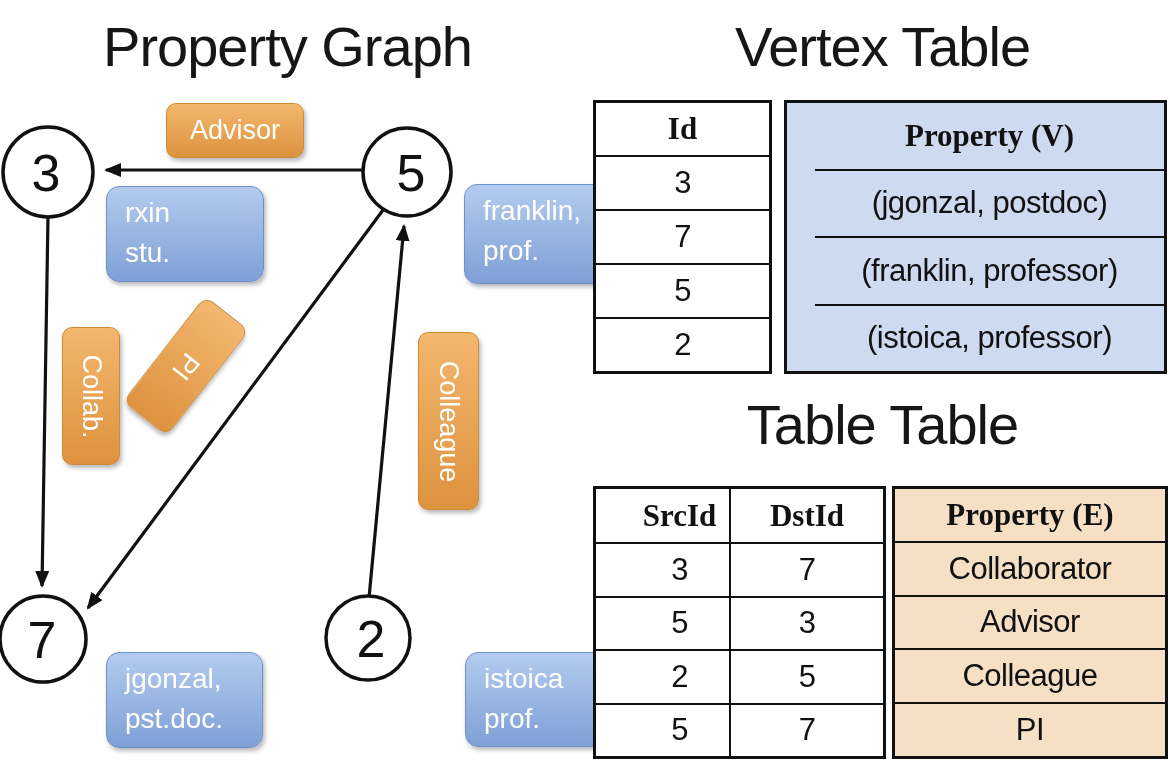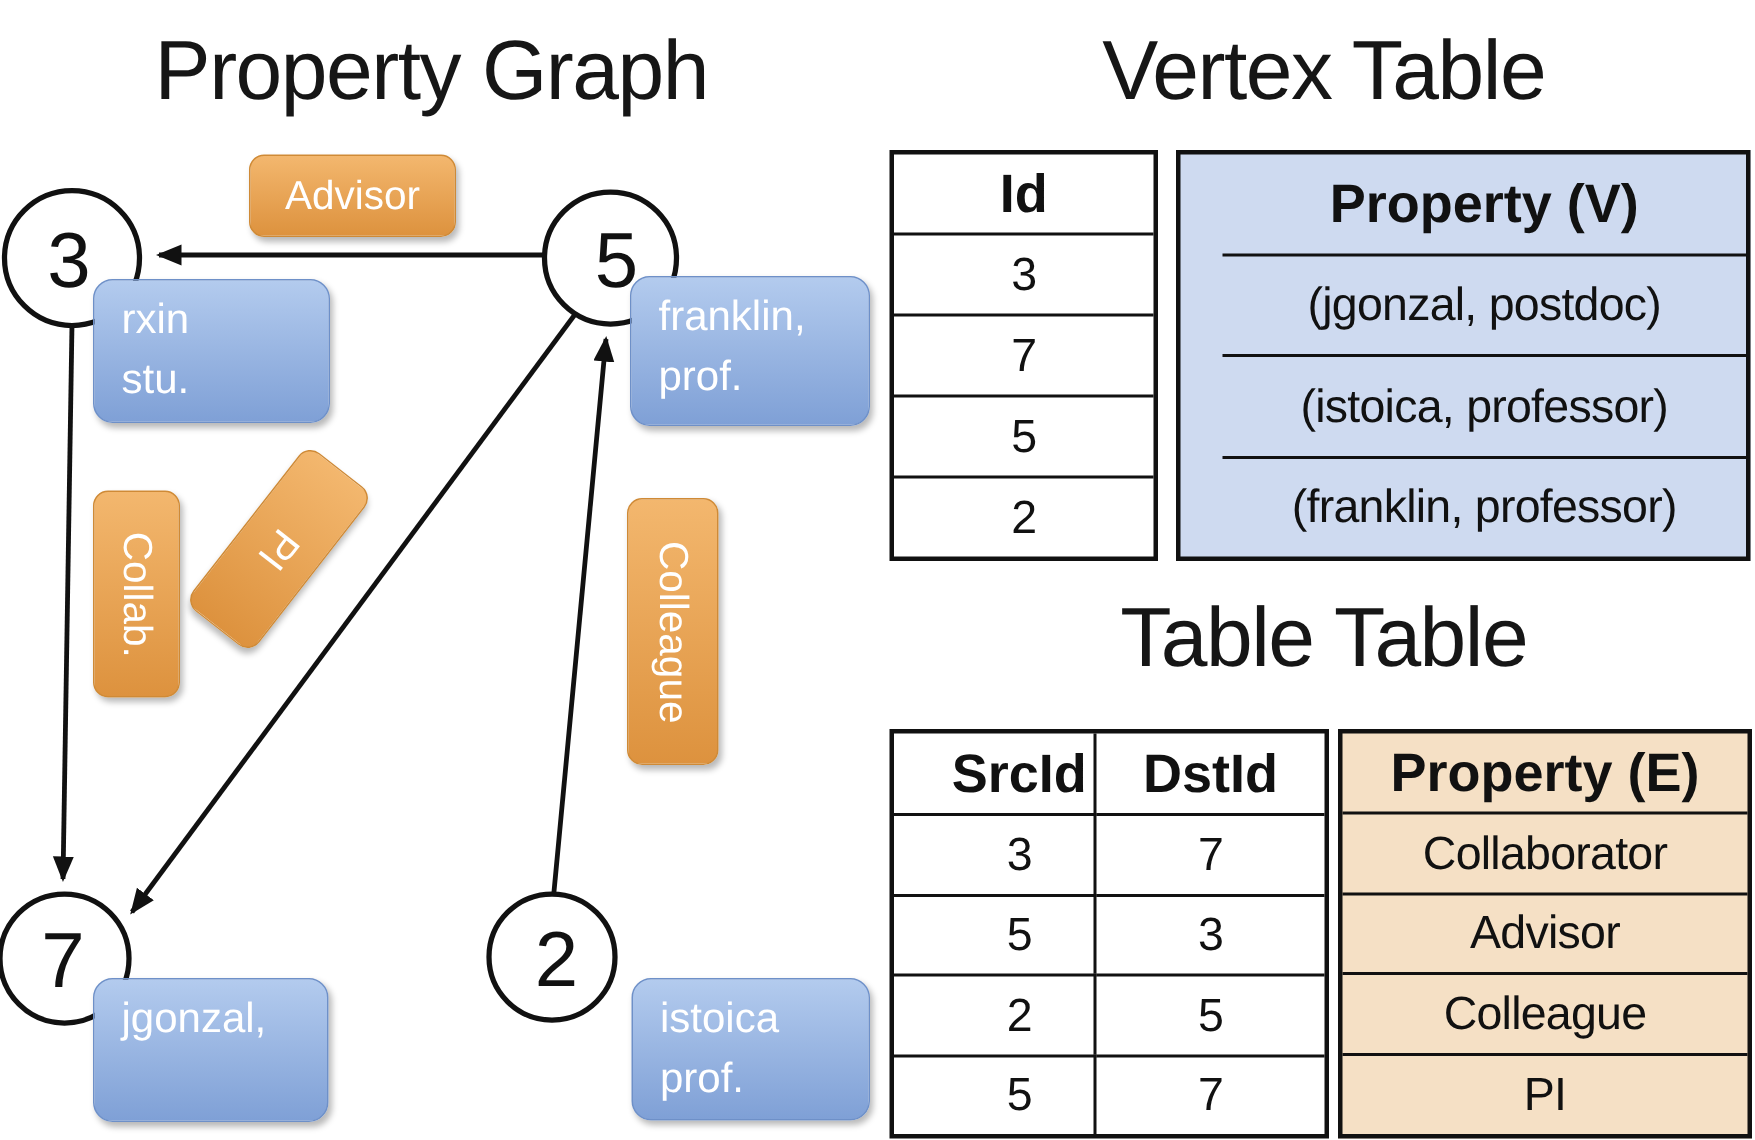--- a/index.html
+++ b/index.html
@@ -18,21 +18,21 @@
   svg.graph-layer{position:absolute;left:0;top:0;width:1170px;height:760px;}
   svg .edge-line{stroke:#111;stroke-width:3.2;fill:none;}
   svg .node-circle{fill:#ffffff;stroke:#111;stroke-width:3.5;}
   svg .node-num{font-size:52px;font-weight:300;fill:#111;text-anchor:middle;}
 
   .vlabel{
     position:absolute;border-radius:13px;color:#fff;
     background:linear-gradient(#b3cbee,#7fa0d6);
     border:1px solid #6e90c8;
     box-shadow:2px 3px 4px rgba(0,0,0,0.28);
-    font-size:28px;line-height:1.42;padding:6px 0 0 18px;
+    font-size:28px;line-height:1.42;padding:6px 0 0 18px;margin-left:44px;
   }
   .elabel{
     position:absolute;border-radius:10px;color:#fff;
     background:linear-gradient(#f3b76e,#dd923e);
     border:1px solid #cf8a36;
     box-shadow:2px 3px 4px rgba(0,0,0,0.28);
     display:flex;align-items:center;justify-content:center;
     font-size:27px;
   }
   .elabel .vert{transform:rotate(90deg);white-space:nowrap;}
@@ -46,21 +46,21 @@
   #vbox-franklin{left:420px;top:184px;width:140px;height:92px;}
   #vbox-jgonzal{left:62px;top:652px;width:137px;height:88px;}
   #vbox-istoica{left:421px;top:652px;width:139px;height:87px;}
 
   .tblcol{position:absolute;border:3px solid #111;display:flex;flex-direction:column;box-sizing:border-box;}
   .tblcol .cell{
     flex:1;display:flex;align-items:center;justify-content:center;
     border-top:2.5px solid #111;font-size:31px;font-weight:300;letter-spacing:-0.5px;
   }
   .tblcol .cell:first-child{border-top:none;}
-  .tblcol .cell.hdr{font-weight:bold;font-size:36px;letter-spacing:0;}
+  .tblcol .cell.hdr{font-weight:bold;font-size:31px;letter-spacing:0;font-family:Liberation Serif, serif;}
 
   #v-id-col{left:593px;top:100px;width:179px;height:274px;background:#fff;}
   #v-prop-col{left:784px;top:100px;width:383px;height:274px;background:#cedaf0;padding-left:28px;}
 
   #e-ids-col{left:593px;top:486px;width:293px;height:273px;background:#fff;padding:0;display:grid;
     grid-template-columns:135px 1fr;grid-auto-rows:1fr;}
   #e-ids-col .cell{border-top:2.5px solid #111;}
   #e-ids-col .cell:nth-child(-n+2){border-top:none;}
   #e-ids-col .cell.srccol{border-right:2.5px solid #111;padding-left:34px;}
   #e-prop-col{left:892px;top:486px;width:276px;height:273px;background:#f5e0c5;}
@@ -100,20 +100,21 @@
   <div id="vbox-rxin" class="vlabel">
     <div>rxin</div>
     <div>stu.</div>
   </div>
   <div id="vbox-franklin" class="vlabel">
     <div>franklin,</div>
     <div>prof.</div>
   </div>
   <div id="vbox-jgonzal" class="vlabel">
     <div>jgonzal,</div>
+    <div>pst.doc.</div>
   </div>
   <div id="vbox-istoica" class="vlabel">
     <div>istoica</div>
     <div>prof.</div>
   </div>
 
   <div id="lbl-advisor" class="elabel">
     <span>Advisor</span>
   </div>
   <div id="lbl-collab" class="elabel">
@@ -129,22 +130,22 @@
   <div id="v-id-col" class="tblcol">
     <div class="cell hdr">Id</div>
     <div class="cell">3</div>
     <div class="cell">7</div>
     <div class="cell">5</div>
     <div class="cell">2</div>
   </div>
   <div id="v-prop-col" class="tblcol">
     <div class="cell hdr">Property (V)</div>
     <div class="cell">(jgonzal, postdoc)</div>
+    <div class="cell">(franklin, professor)</div>
     <div class="cell">(istoica, professor)</div>
-    <div class="cell">(franklin, professor)</div>
   </div>
 
   <div id="e-ids-col" class="tblcol">
     <div class="cell hdr srccol">SrcId</div>
     <div class="cell hdr">DstId</div>
     <div class="cell srccol">3</div>
     <div class="cell">7</div>
     <div class="cell srccol">5</div>
     <div class="cell">3</div>
     <div class="cell srccol">2</div>

